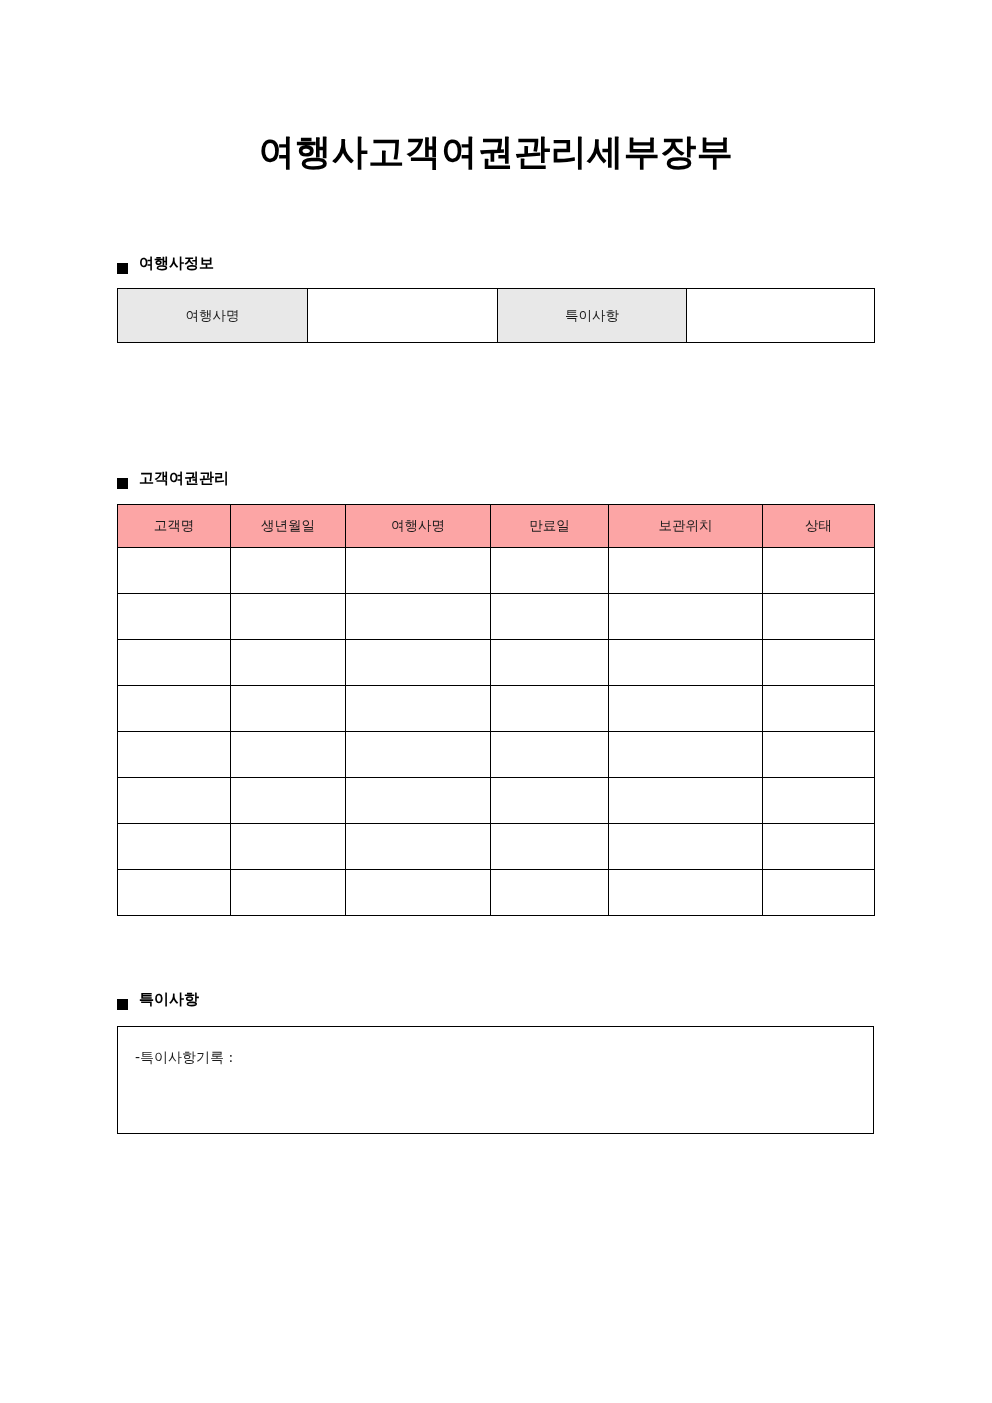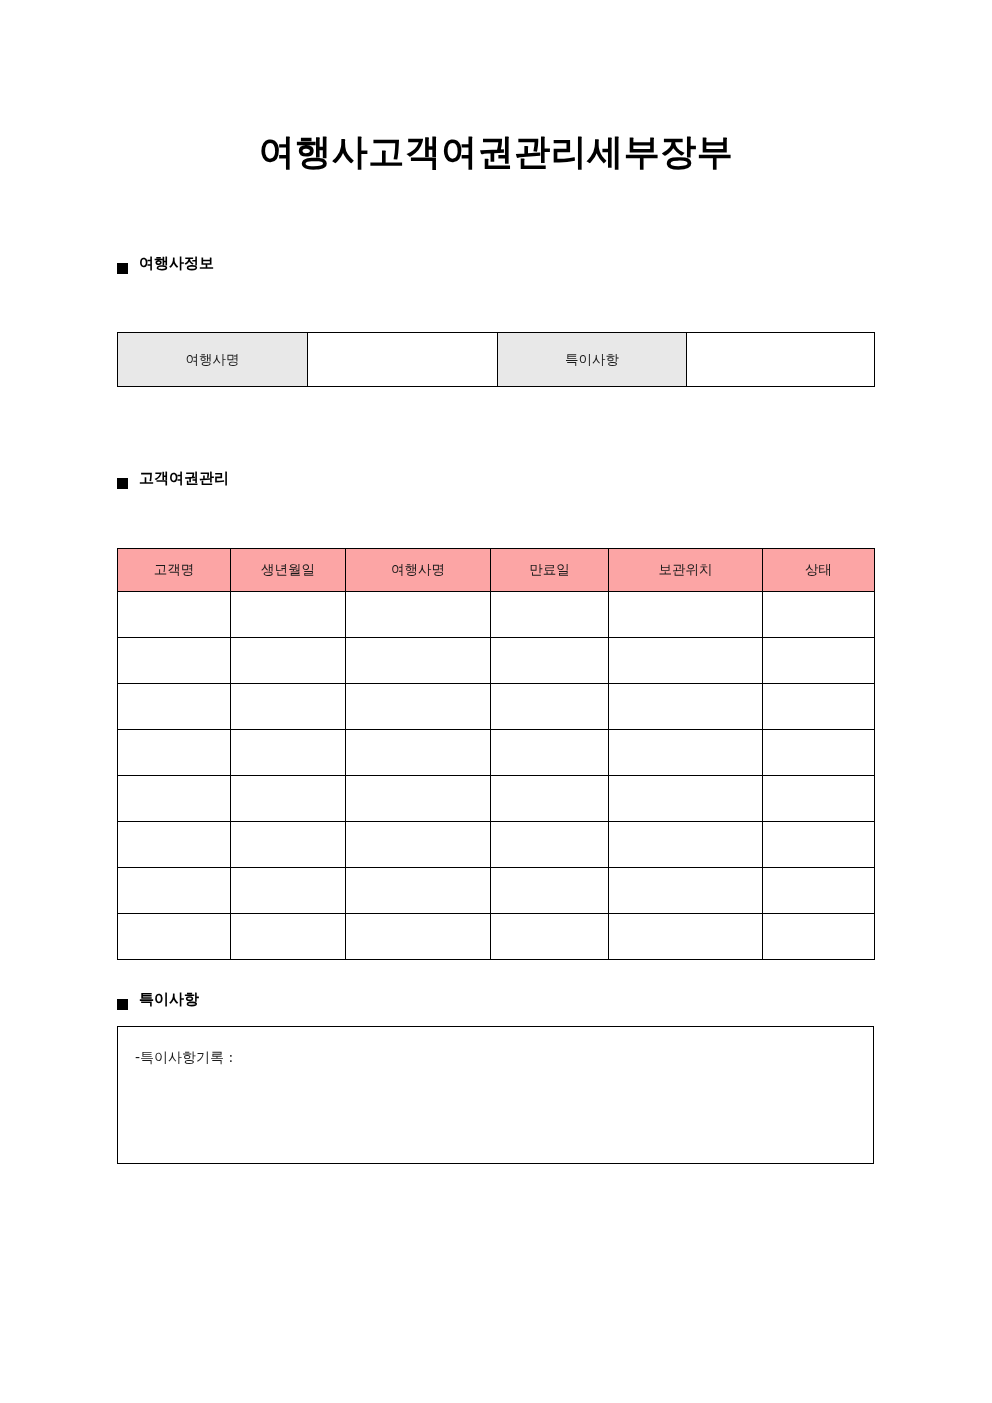--- a/index.html
+++ b/index.html
@@ -60,21 +60,20 @@
   #heading-agency { top: 252px; }
   #heading-passport { top: 467px; }
   #heading-notes { top: 988px; }
 
   
   table.form-table {
     position: absolute;
     border-collapse: collapse;
     table-layout: fixed;
     font-size: 13.5px;
-    margin-top: 44px;
   }
   table.form-table td,
   table.form-table th {
     border: 1px solid #000000;
     padding: 0;
     text-align: center;
     vertical-align: middle;
     font-weight: normal;
     color: #1a1a1a;
   }
@@ -120,21 +119,21 @@
   .col-p4 { width: 118px; }
   .col-p5 { width: 154px; }
   .col-p6 { width: 112px; }
 
   
   #notes-box {
     position: absolute;
     left: 117px;
     top: 1026px;
     width: 757px;
-    height: 138px;
+    height: 108px;
     border: 1px solid #000000;
     background: #ffffff;
     box-sizing: border-box;
   }
   #notes-text {
     position: absolute;
     left: 17px;
     top: 20px;
     font-size: 14px;
     line-height: 20px;

